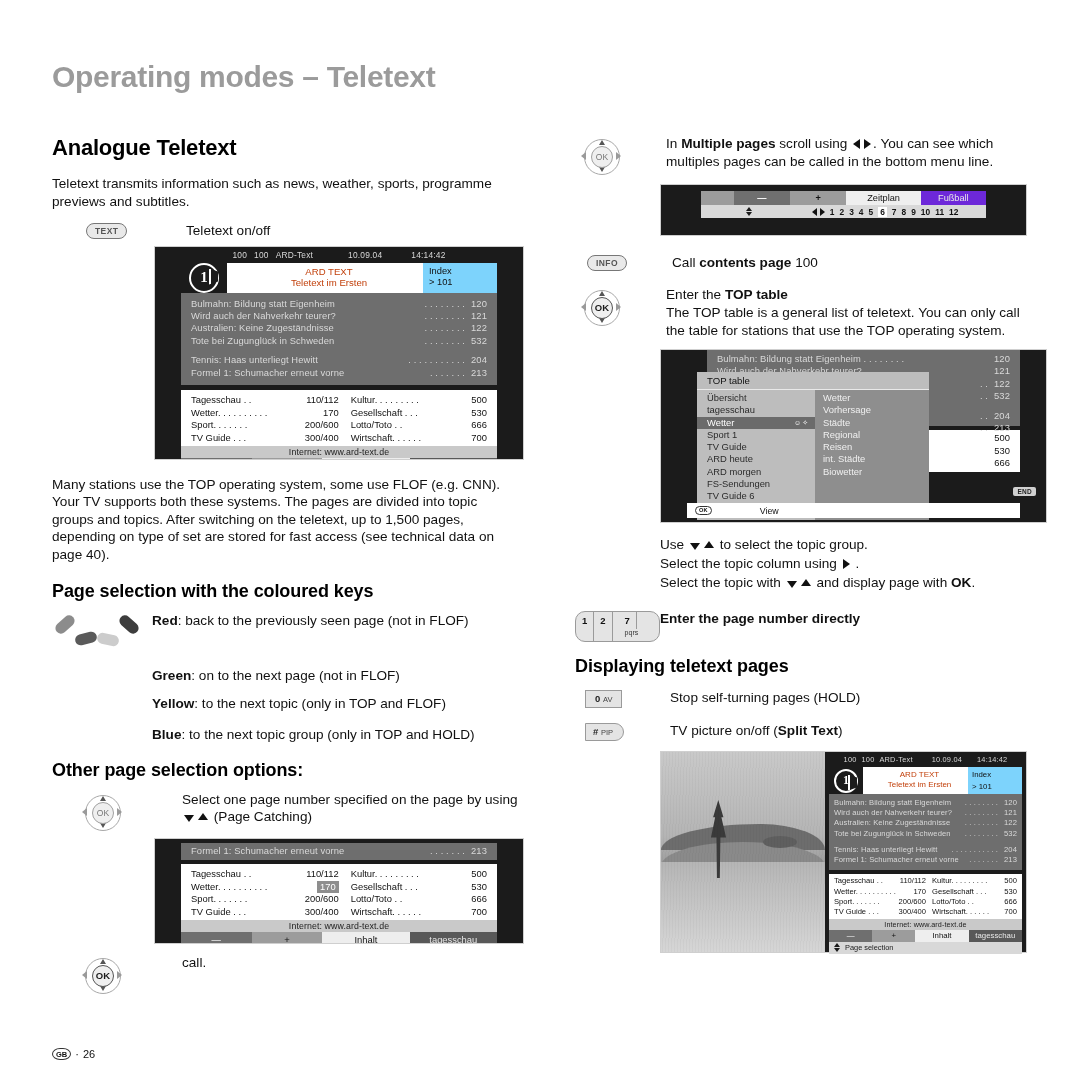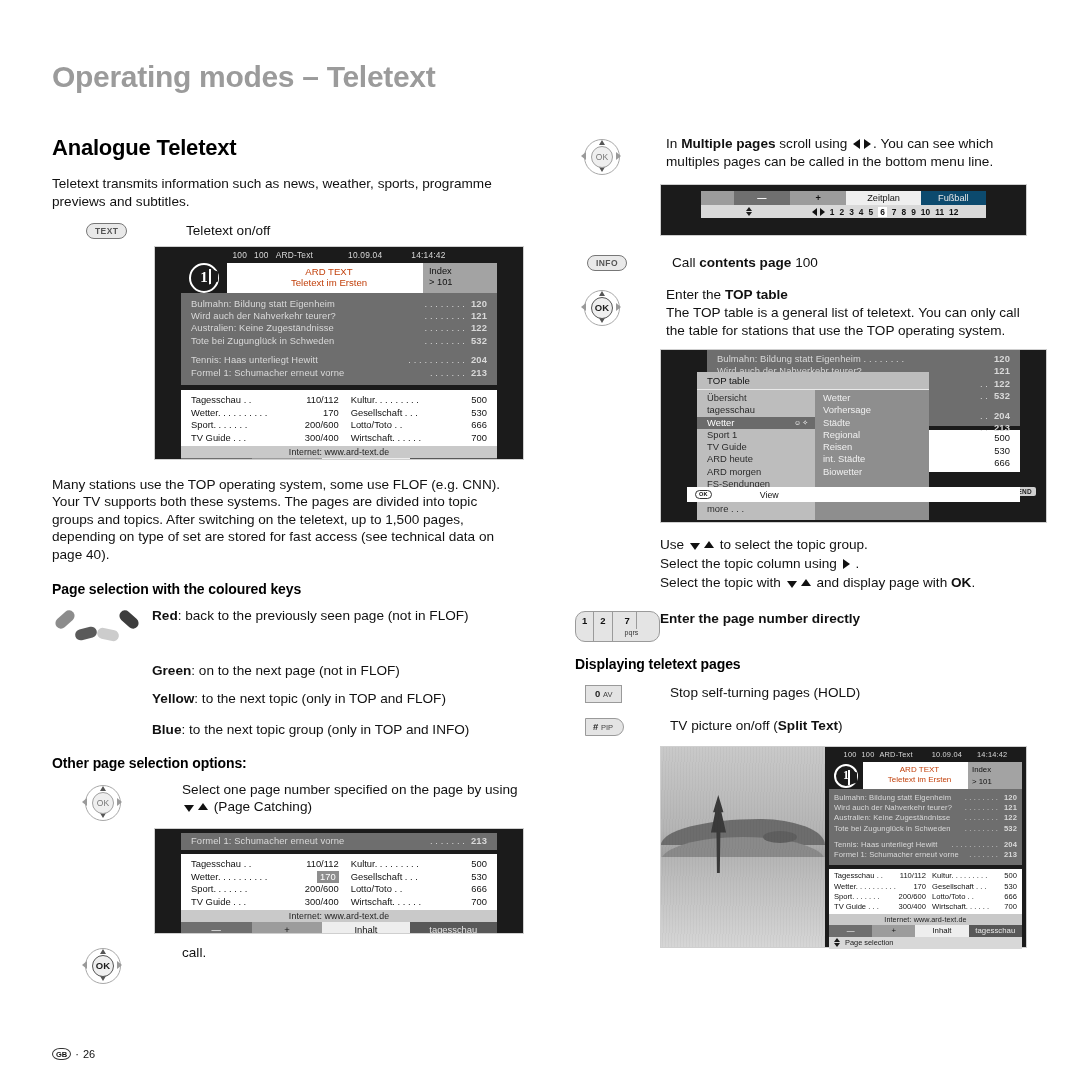--- a/index.html
+++ b/index.html
@@ -17,21 +17,21 @@
   .page-title{
     position:absolute;left:52px;top:60px;
     font-size:30px;font-weight:bold;color:#9b9b9b;
     letter-spacing:-0.3px;
   }
   .h2{
     font-size:22px;font-weight:bold;color:#000;
     letter-spacing:-0.2px;margin:0 0 14px 0;
   }
   .h3{
-    font-size:14px;font-weight:bold;color:#000;
+    font-size:18px;font-weight:bold;color:#000;
     margin:0 0 10px 0;letter-spacing:-0.1px;
   }
   .para{
     font-size:13.6px;line-height:17.5px;color:#111;margin:0 0 12px 0;
   }
   .b{font-weight:bold;}
 
   
   .col-left{position:absolute;left:52px;top:135px;width:470px;}
   .col-right{position:absolute;left:575px;top:135px;width:455px;}
@@ -128,29 +128,29 @@
   }
   .eins::after{
     content:"";position:absolute;right:-1px;top:4px;width:7px;height:16px;
     background:#1b1b1b;border-left:2px solid #fff;
     clip-path:polygon(0 0,100% 18%,100% 82%,0 100%);
   }
   .tt-title{flex:1;padding:3px 0 3px 8px;color:#c2410c;text-align:center;}
   .tt-title .l1{font-size:9.6px;line-height:11.5px;}
   .tt-title .l2{font-size:9.6px;line-height:11.5px;}
   .tt-index{
-    width:62px;background:#a3a3a3;color:#111;font-size:9.3px;
+    width:62px;background:#7dd3fc;color:#111;font-size:9.3px;
     padding:3px 6px 3px 6px;text-align:left;line-height:11.5px;
   }
   .tt-news{background:#6e6e6e;padding:5px 10px 6px 10px;}
   .tt-news .line{
     color:#d9d9d9;font-size:9.4px;line-height:12.4px;
     display:flex;justify-content:space-between;letter-spacing:0.1px;
   }
-  .tt-news .line .num{color:#d9d9d9;padding-left:6px;font-weight:bold;}
+  .tt-news .line .num{color:#d9d9d9;padding-left:6px;}
   .tt-news .gap{height:7px;}
   .tt-index-block{background:#ffffff;padding:4px 10px 2px 10px;}
   .tt-index-block .gline{
     display:flex;font-size:9.4px;line-height:12.6px;color:#111;
   }
   .tt-index-block .gline .c1{width:52%;display:flex;justify-content:space-between;padding-right:12px;}
   .tt-index-block .gline .c2{width:48%;display:flex;justify-content:space-between;}
   .hl{background:#8e8e8e;color:#fff;padding:0 3px;}
   .tt-www{
     background:#c9c9c9;color:#222;font-size:8.8px;text-align:center;padding:1px 0;
@@ -178,21 +178,21 @@
 
   
   .mp-frame{background:#1b1b1b;border:1px solid #cfcfcf;padding:6px 0;}
   .mp-wrap{margin:0 40px;}
   .mp-top{display:flex;height:14px;font-size:9.2px;}
   .mp-top div{display:flex;align-items:center;justify-content:center;}
   .mp-spacer{flex:0.55;background:#9c9c9c;}
   .mp-m{flex:0.95;background:#6f6f6f;color:#fff;font-weight:bold;}
   .mp-p{flex:0.95;background:#9c9c9c;color:#111;font-weight:bold;}
   .mp-z{flex:1.25;background:#efefef;color:#111;}
-  .mp-f{flex:1.1;background:#0c4a6e;color:#e8e8e8;}
+  .mp-f{flex:1.1;background:#6d28d9;color:#e8e8e8;}
   .mp-bot{display:flex;height:13px;background:#d9d9d9;align-items:center;font-size:8.4px;color:#111;}
   .mp-bl{flex:0.55;display:flex;align-items:center;justify-content:center;background:#d9d9d9;}
   .mp-blk{width:9px;background:#1b1b1b;}
   .mp-br{flex:1;display:flex;align-items:center;gap:5px;padding-left:6px;}
   .mp-num{font-weight:bold;}
   .mp-num.sel{background:#ffffff;color:#111;padding:0 2px;}
   .lr-glyph{display:inline-block;position:relative;width:13px;height:8px;}
   .lr-glyph::before{content:"";position:absolute;left:0;top:0;border-top:4px solid transparent;border-bottom:4px solid transparent;border-right:5px solid #111;}
   .lr-glyph::after{content:"";position:absolute;right:0;top:0;border-top:4px solid transparent;border-bottom:4px solid transparent;border-left:5px solid #111;}
 
@@ -404,21 +404,21 @@
     </div>
     <div class="row" style="margin-bottom:14px;">
       <div class="keycell"></div>
       <div class="txtcell">
         <span class="b">Yellow</span><span>: to the next topic (only in TOP and FLOF)</span>
       </div>
     </div>
     <div class="row" style="margin-bottom:16px;">
       <div class="keycell"></div>
       <div class="txtcell">
-        <span class="b">Blue</span><span>: to the next topic group (only in TOP and INFO)</span>
+        <span class="b">Blue</span><span>: to the next topic group (only in TOP and HOLD)</span>
       </div>
     </div>
 
     <div class="h3" style="margin-top:16px;">Other page selection options:</div>
 
     <div class="row" style="margin-bottom:6px;">
       <div class="keycell" style="padding-left:30px;">
         <div class="navring small-tri">
           <div class="outer"></div>
           <div class="tri t-up"></div>
@@ -696,21 +696,21 @@
             <div class="it">Vorhersage</div>
             <div class="it">Städte</div>
             <div class="it">Regional</div>
             <div class="it">Reisen</div>
             <div class="it">int. Städte</div>
             <div class="it">Biowetter</div>
           </div>
         </div>
       </div>
       <div class="top-endbadge">END</div>
-      <div class="top-viewbar" style="position:absolute;left:26px;right:26px;bottom:20px;gap:48px;">
+      <div class="top-viewbar" style="position:absolute;left:26px;right:26px;bottom:4px;gap:48px;">
         <span class="okglyph">OK</span>
         <span>View</span>
       </div>
     </div>
 
     <div style="margin-left:85px;margin-top:12px;font-size:13.6px;line-height:19px;">
       <div>
         <span>Use</span>
         <span class="ar ar-dn"></span><span class="ar ar-up"></span>
         <span>to select the topic group.</span>

